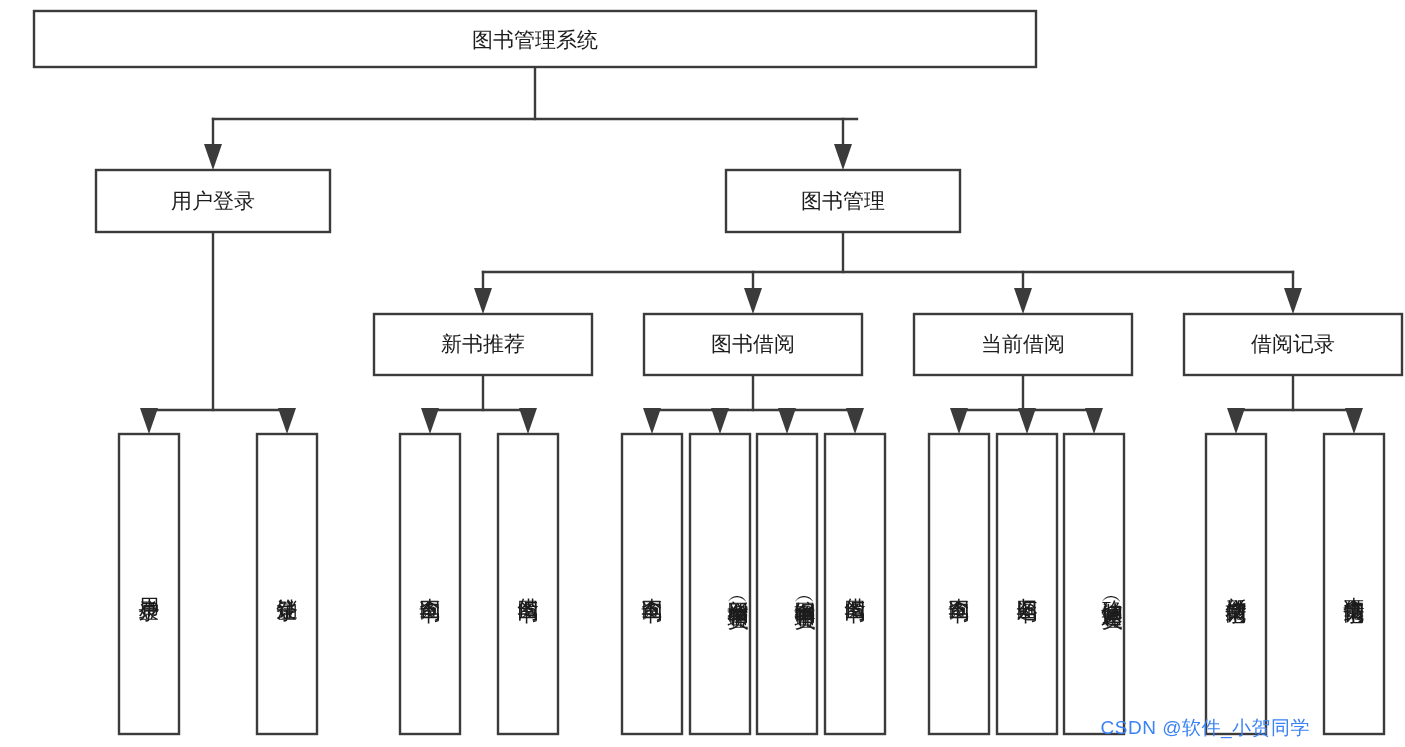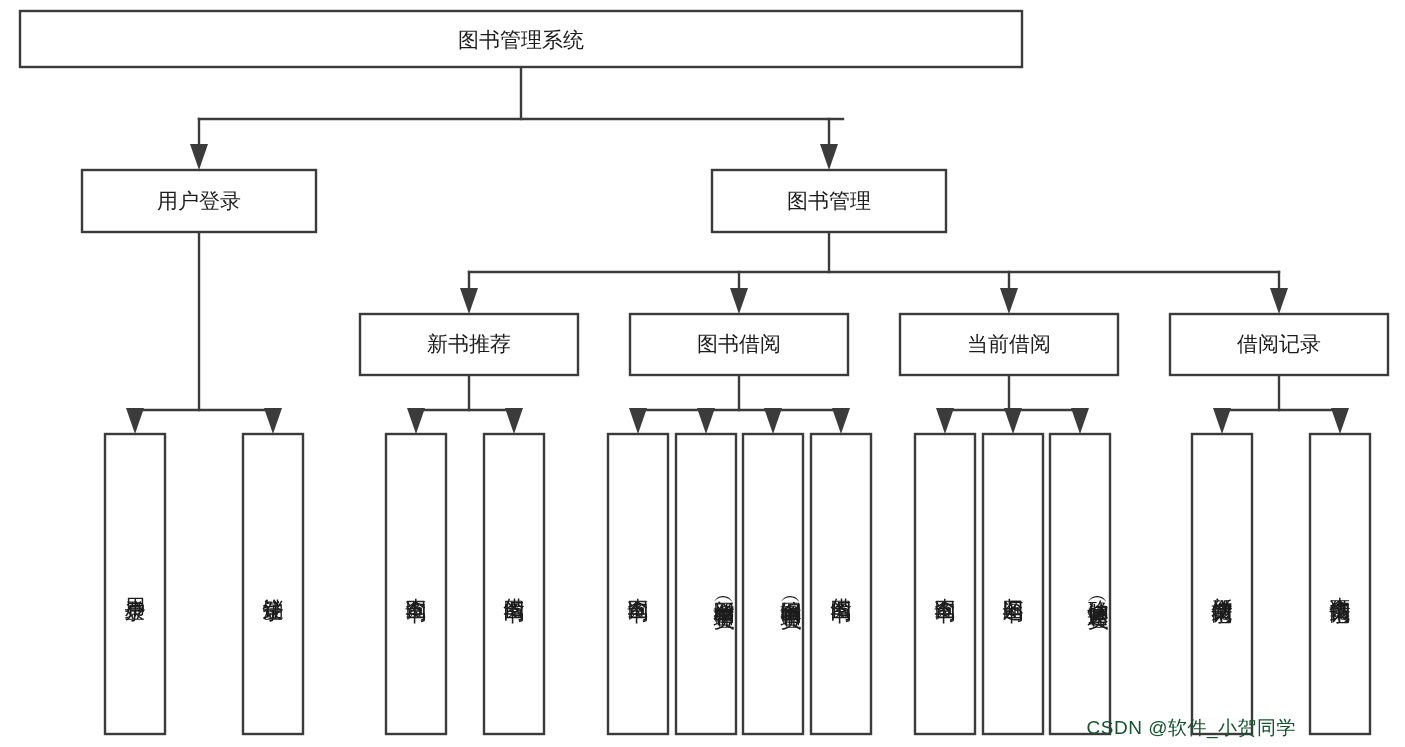--- a/index.html
+++ b/index.html
@@ -11,20 +11,21 @@
     width: 1405px;
     height: 747px;
     font-family: "Liberation Sans", "DejaVu Sans", sans-serif;
     overflow: hidden;
   }
   #diagram-root {
     position: relative;
     width: 1304px;
     height: 747px;
     background: #ffffff;
+    margin-left: 14px;
   }
   svg#flowchart {
     position: absolute;
     left: 0;
     top: 0;
     width: 1405px;
     height: 747px;
     display: block;
   }
   .node-box {
@@ -63,21 +64,21 @@
     letter-spacing: 1.5px;
     white-space: nowrap;
     pointer-events: none;
   }
   .watermark {
     position: absolute;
     right: 8px;
     bottom: 6px;
     font-family: "Liberation Sans", "DejaVu Sans", sans-serif;
     font-size: 19px;
-    color: #14532d;
+    color: #3b82f6;
     letter-spacing: 0.5px;
     white-space: nowrap;
   }
 </style>
 </head>
 <body>
 
 <div id="diagram-root">
 
   <svg id="flowchart" viewBox="0 0 1405 747" xmlns="http://www.w3.org/2000/svg">

